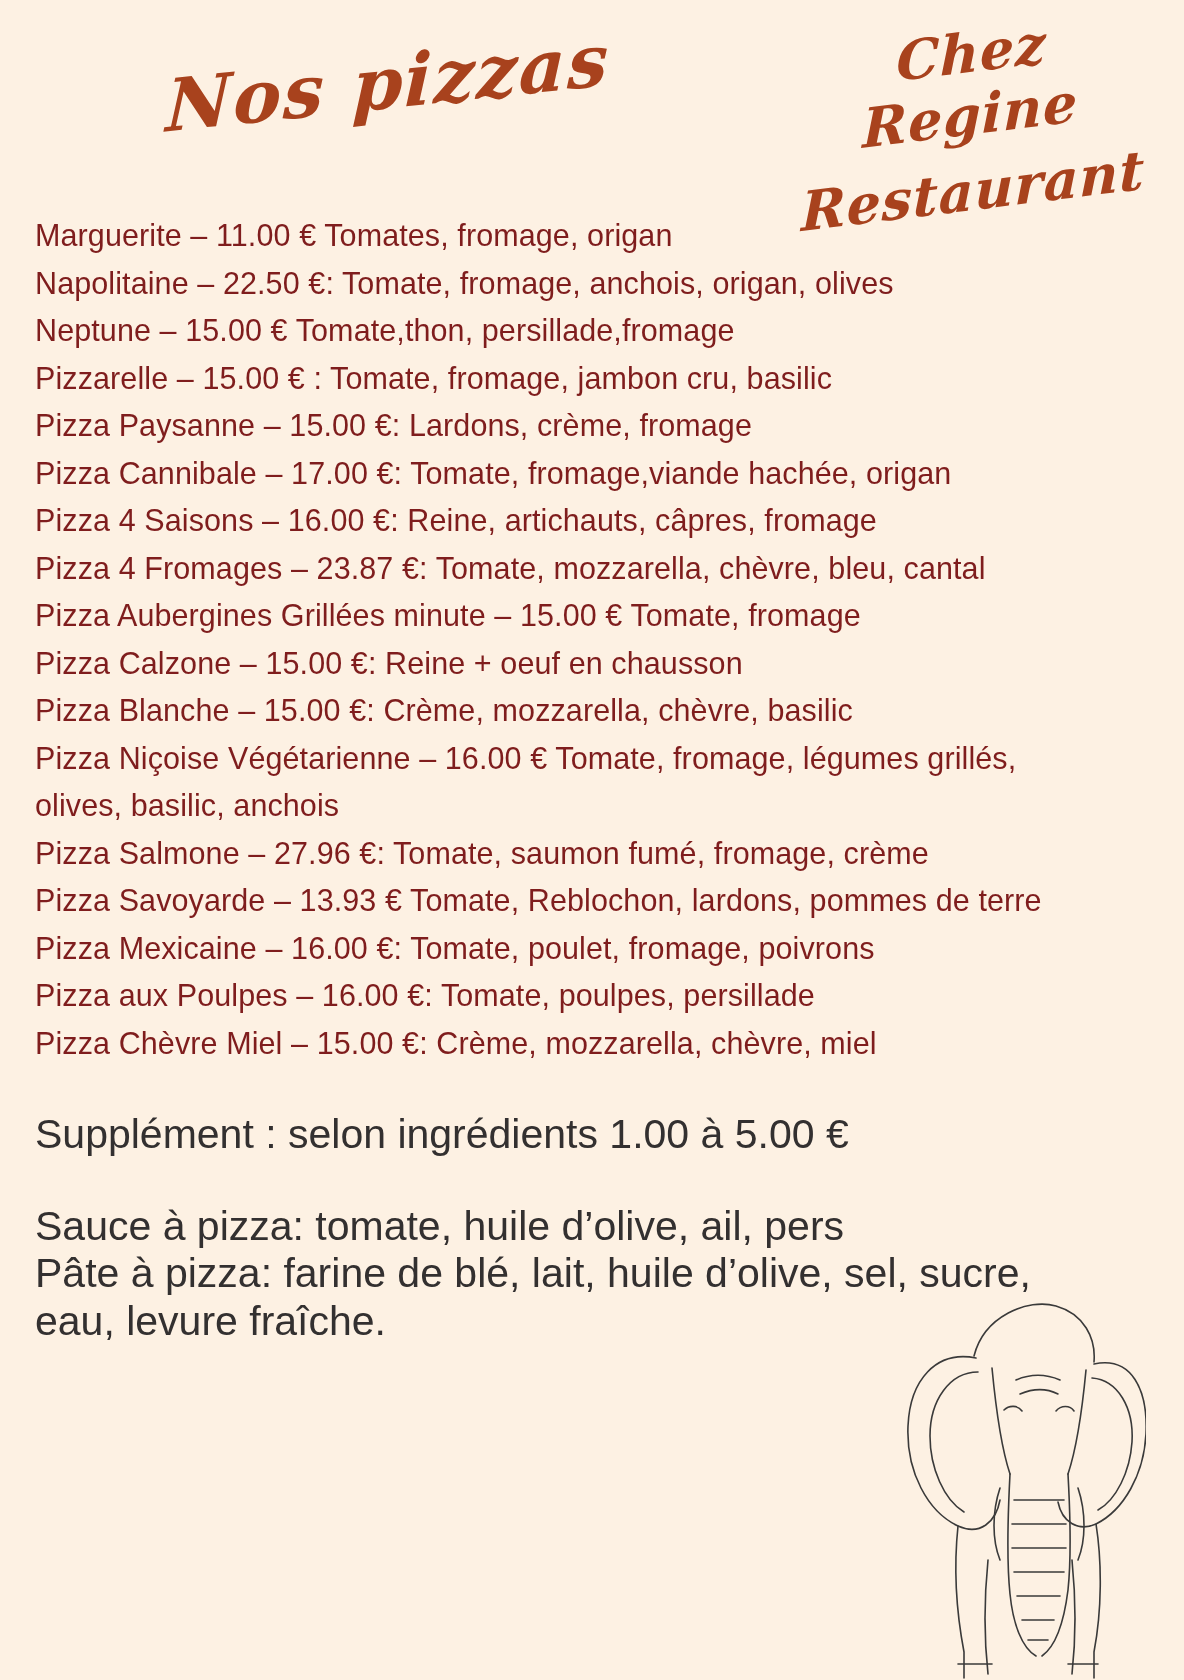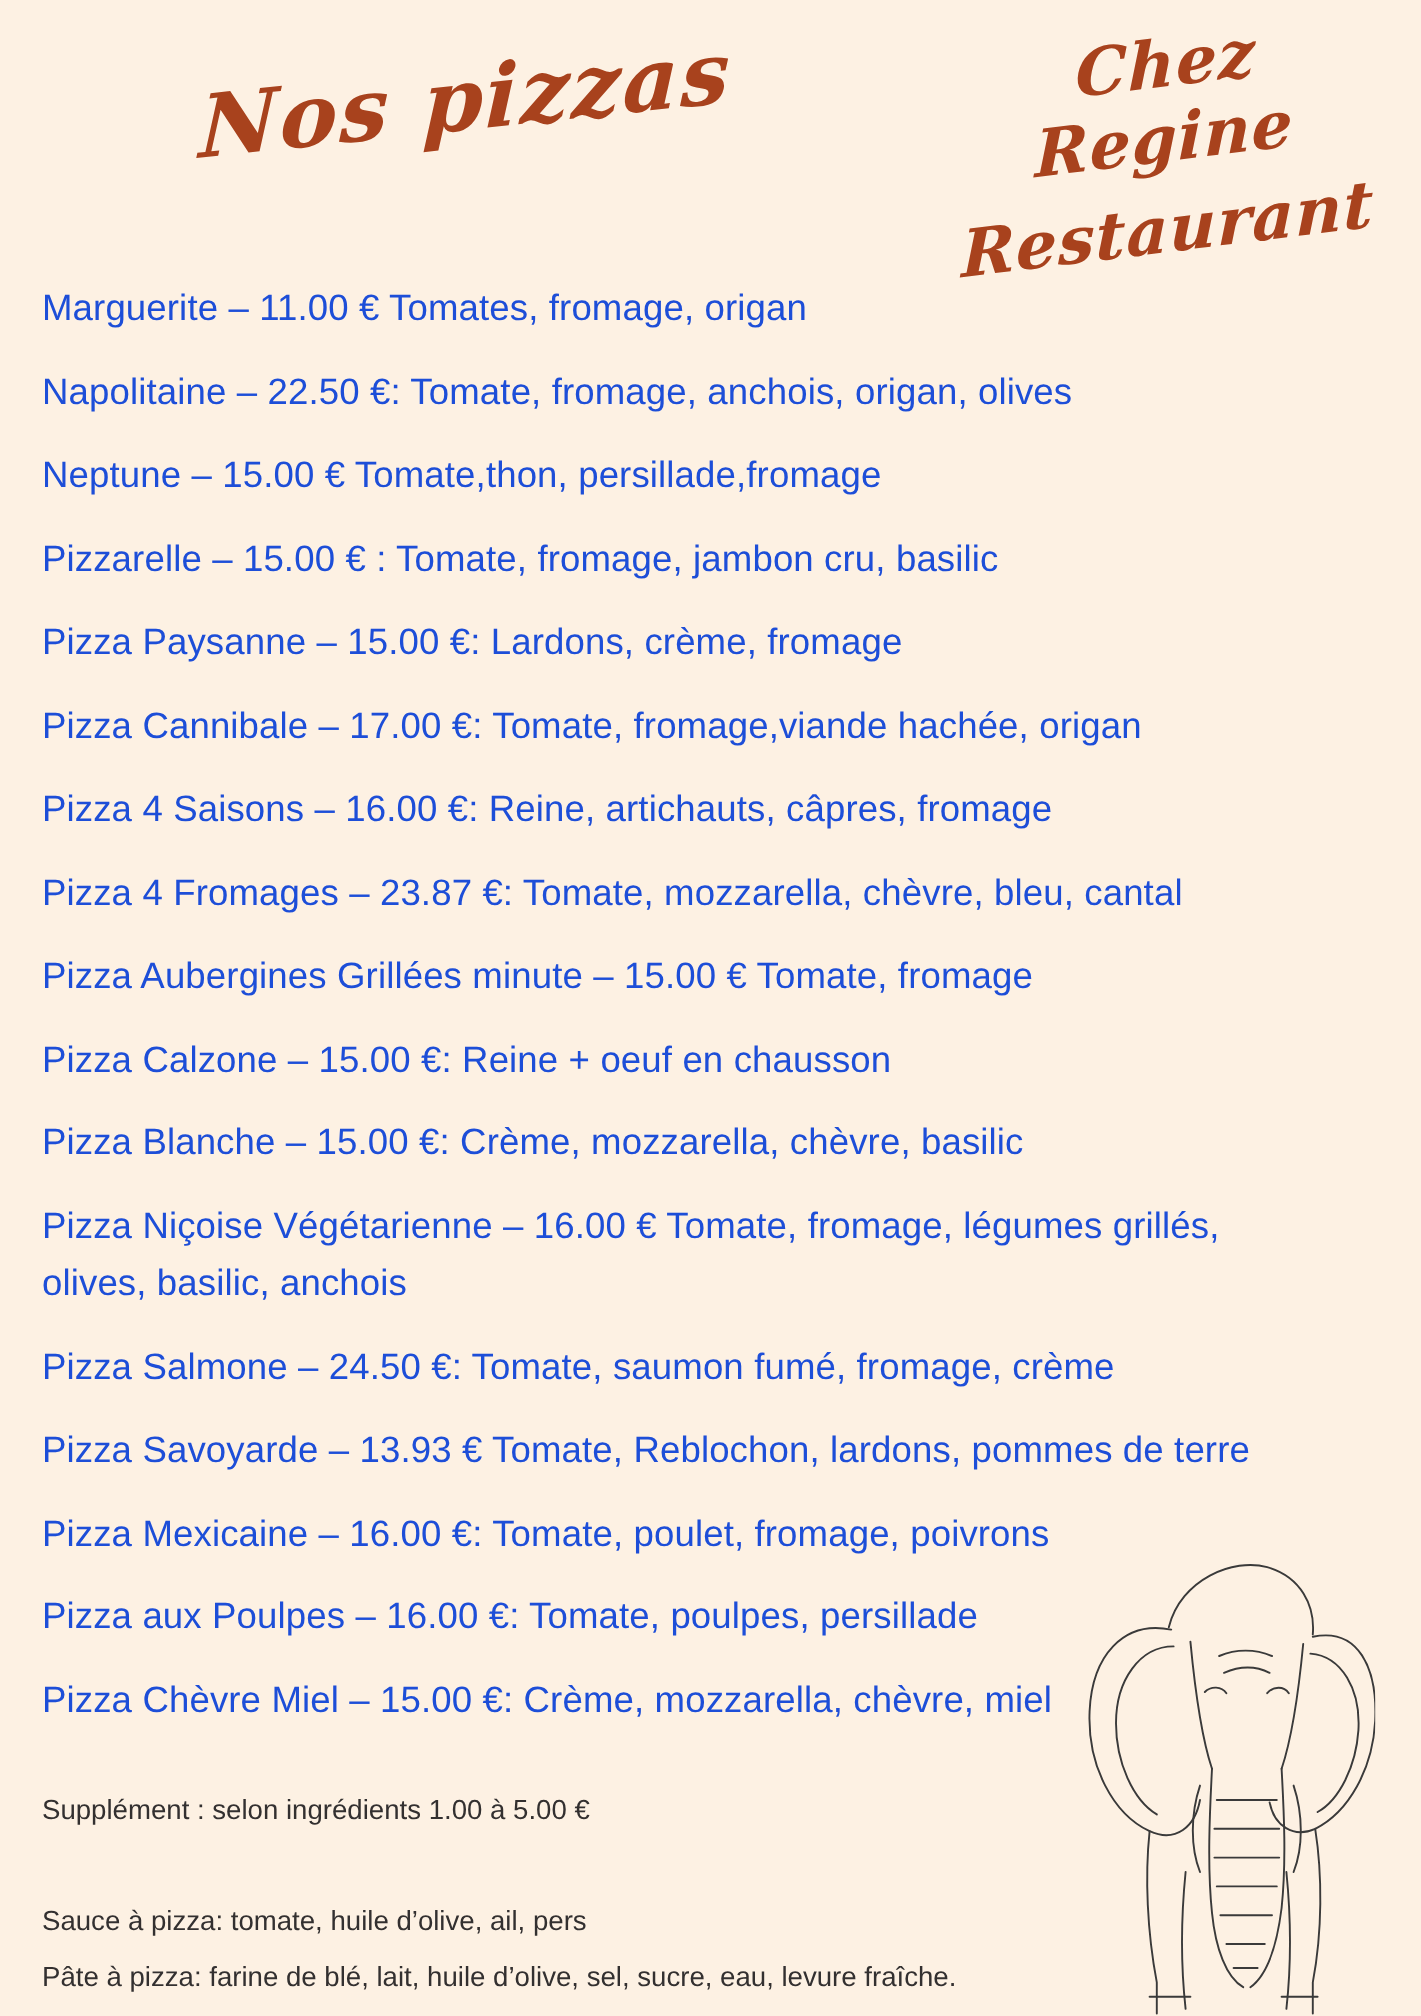--- a/index.html
+++ b/index.html
@@ -71,30 +71,29 @@
   
   .menu {
     position: absolute;
     left: 35px;
     top: 212px;
     width: 1050px;
   }
   .menu-line {
     font-size: 30.5px;
     line-height: 47.5px;
-    color: #1d4ed8;
+    color: #7f1d1d;
     letter-spacing: 0.1px;
     white-space: normal;
-    margin-top: 22px;
   }
 
   .spacer-sm { height: 44px; }
 
   .note {
-    font-size: 23px;
+    font-size: 41px;
     line-height: 47.5px;
     color: #333030;
   }
 
   .footer-block {
     margin-top: 44px;
   }
 
   
   .elephant {
@@ -126,21 +125,21 @@
     <div class="menu-line">Neptune – 15.00 € Tomate,thon, persillade,fromage</div>
     <div class="menu-line">Pizzarelle – 15.00 € : Tomate, fromage, jambon cru, basilic</div>
     <div class="menu-line">Pizza Paysanne – 15.00 €: Lardons, crème, fromage</div>
     <div class="menu-line">Pizza Cannibale – 17.00 €: Tomate, fromage,viande hachée, origan</div>
     <div class="menu-line">Pizza 4 Saisons – 16.00 €: Reine, artichauts, câpres, fromage</div>
     <div class="menu-line">Pizza 4 Fromages – 23.87 €: Tomate, mozzarella, chèvre, bleu, cantal</div>
     <div class="menu-line">Pizza Aubergines Grillées minute – 15.00 € Tomate, fromage</div>
     <div class="menu-line">Pizza Calzone – 15.00 €: Reine + oeuf en chausson</div>
     <div class="menu-line">Pizza Blanche – 15.00 €: Crème, mozzarella, chèvre, basilic</div>
     <div class="menu-line">Pizza Niçoise Végétarienne – 16.00 € Tomate, fromage, légumes grillés, olives, basilic, anchois</div>
-    <div class="menu-line">Pizza Salmone – 24.50 €: Tomate, saumon fumé, fromage, crème</div>
+    <div class="menu-line">Pizza Salmone – 27.96 €: Tomate, saumon fumé, fromage, crème</div>
     <div class="menu-line">Pizza Savoyarde – 13.93 € Tomate, Reblochon, lardons, pommes de terre</div>
     <div class="menu-line">Pizza Mexicaine – 16.00 €: Tomate, poulet, fromage, poivrons</div>
     <div class="menu-line">Pizza aux Poulpes – 16.00 €: Tomate, poulpes, persillade</div>
     <div class="menu-line">Pizza Chèvre Miel – 15.00 €: Crème, mozzarella, chèvre, miel</div>
 
     <div class="spacer-sm"></div>
 
     <div class="note">Supplément : selon ingrédients 1.00 à 5.00 €</div>
 
     <div class="footer-block">

